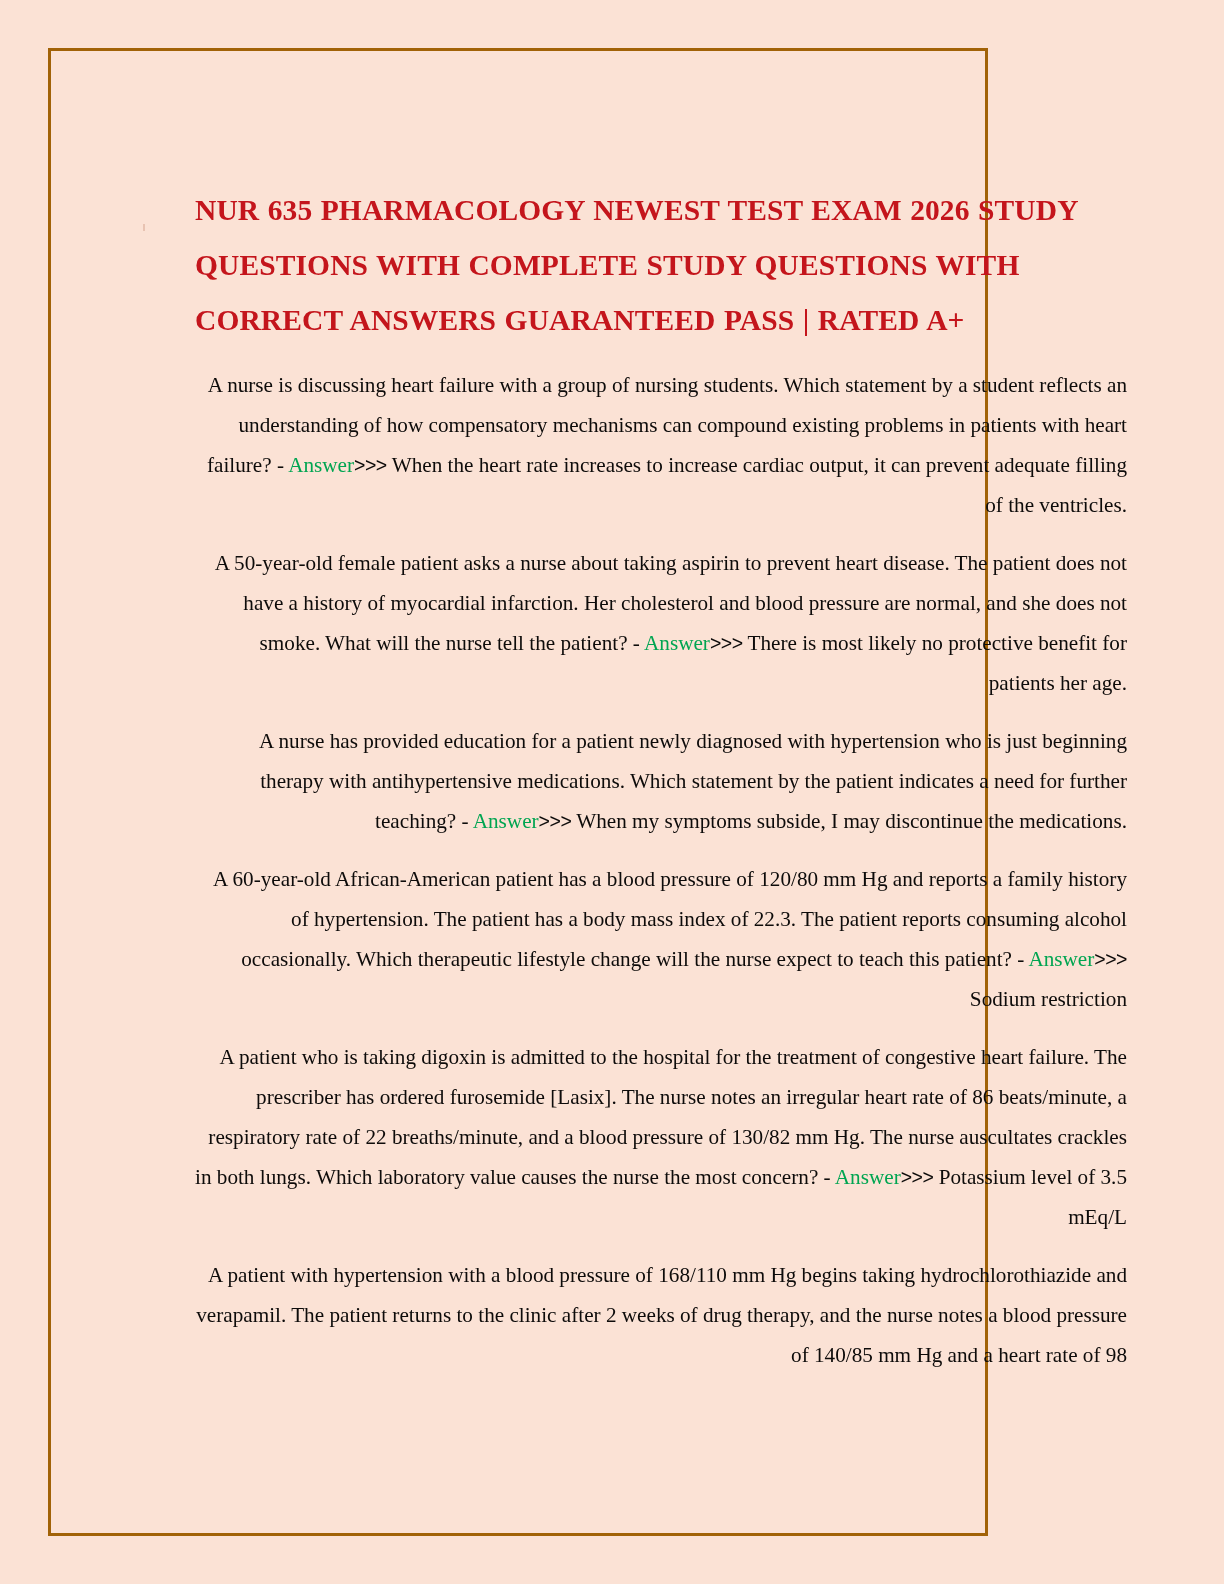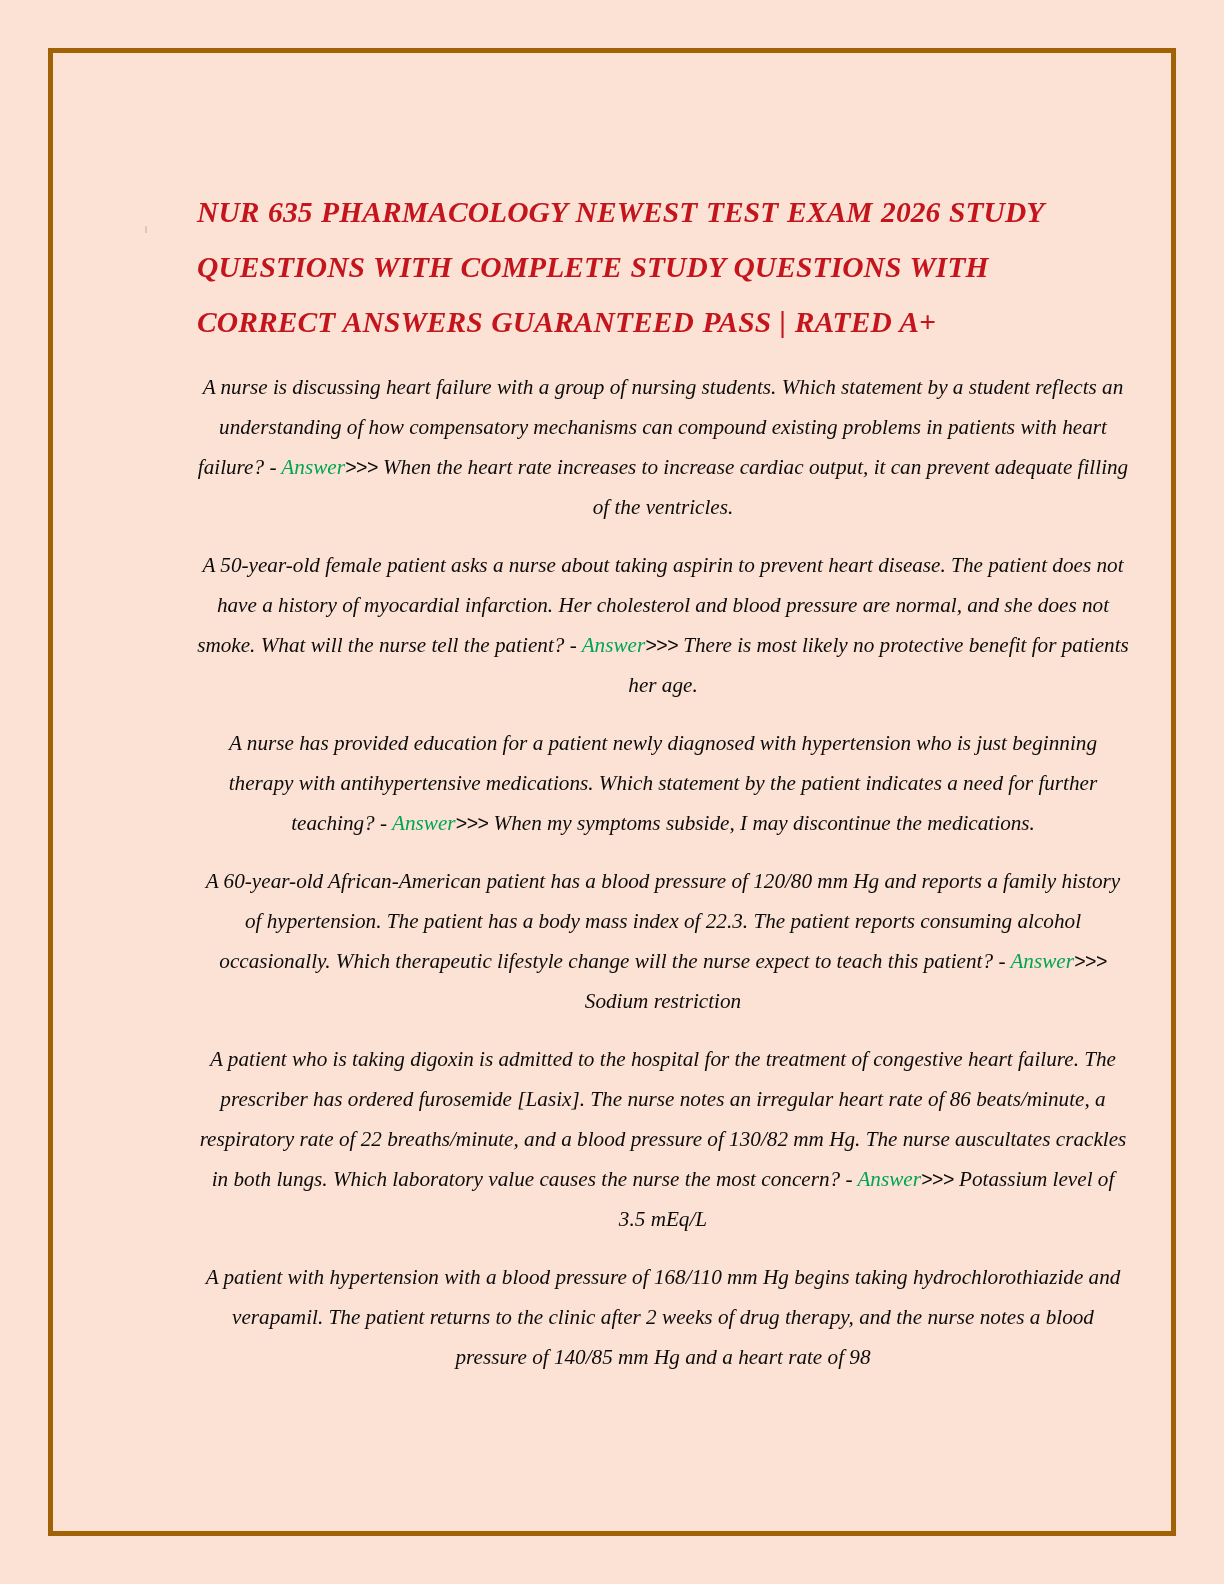--- a/index.html
+++ b/index.html
@@ -21,25 +21,24 @@
     top: 0;
     width: 1224px;
     height: 1584px;
     background: #fbe2d5;
   }
 
   .page-frame {
     position: absolute;
     left: 48px;
     top: 48px;
-    width: 1128px;
+    width: 940px;
     height: 1488px;
-    border: 5px solid #a16207;
+    border: 3px solid #a16207;
     box-sizing: border-box;
-    font-style: italic;
   }
 
   .content {
     position: absolute;
     left: 144px;
     top: 132px;
     width: 932px;
   }
 
   
@@ -69,21 +68,21 @@
     padding: 0;
     list-style: none;
   }
 
   .qa {
     margin: 0 0 18px 0;
     padding: 0;
     font-size: 21.2px;
     line-height: 40px;
     color: #0d0b0a;
-    text-align: center;
+    text-align: right;
   }
 
   .qa:first-child {
     margin-top: 17px;
   }
 
   .ans-label {
     color: #00a551;
   }
 

